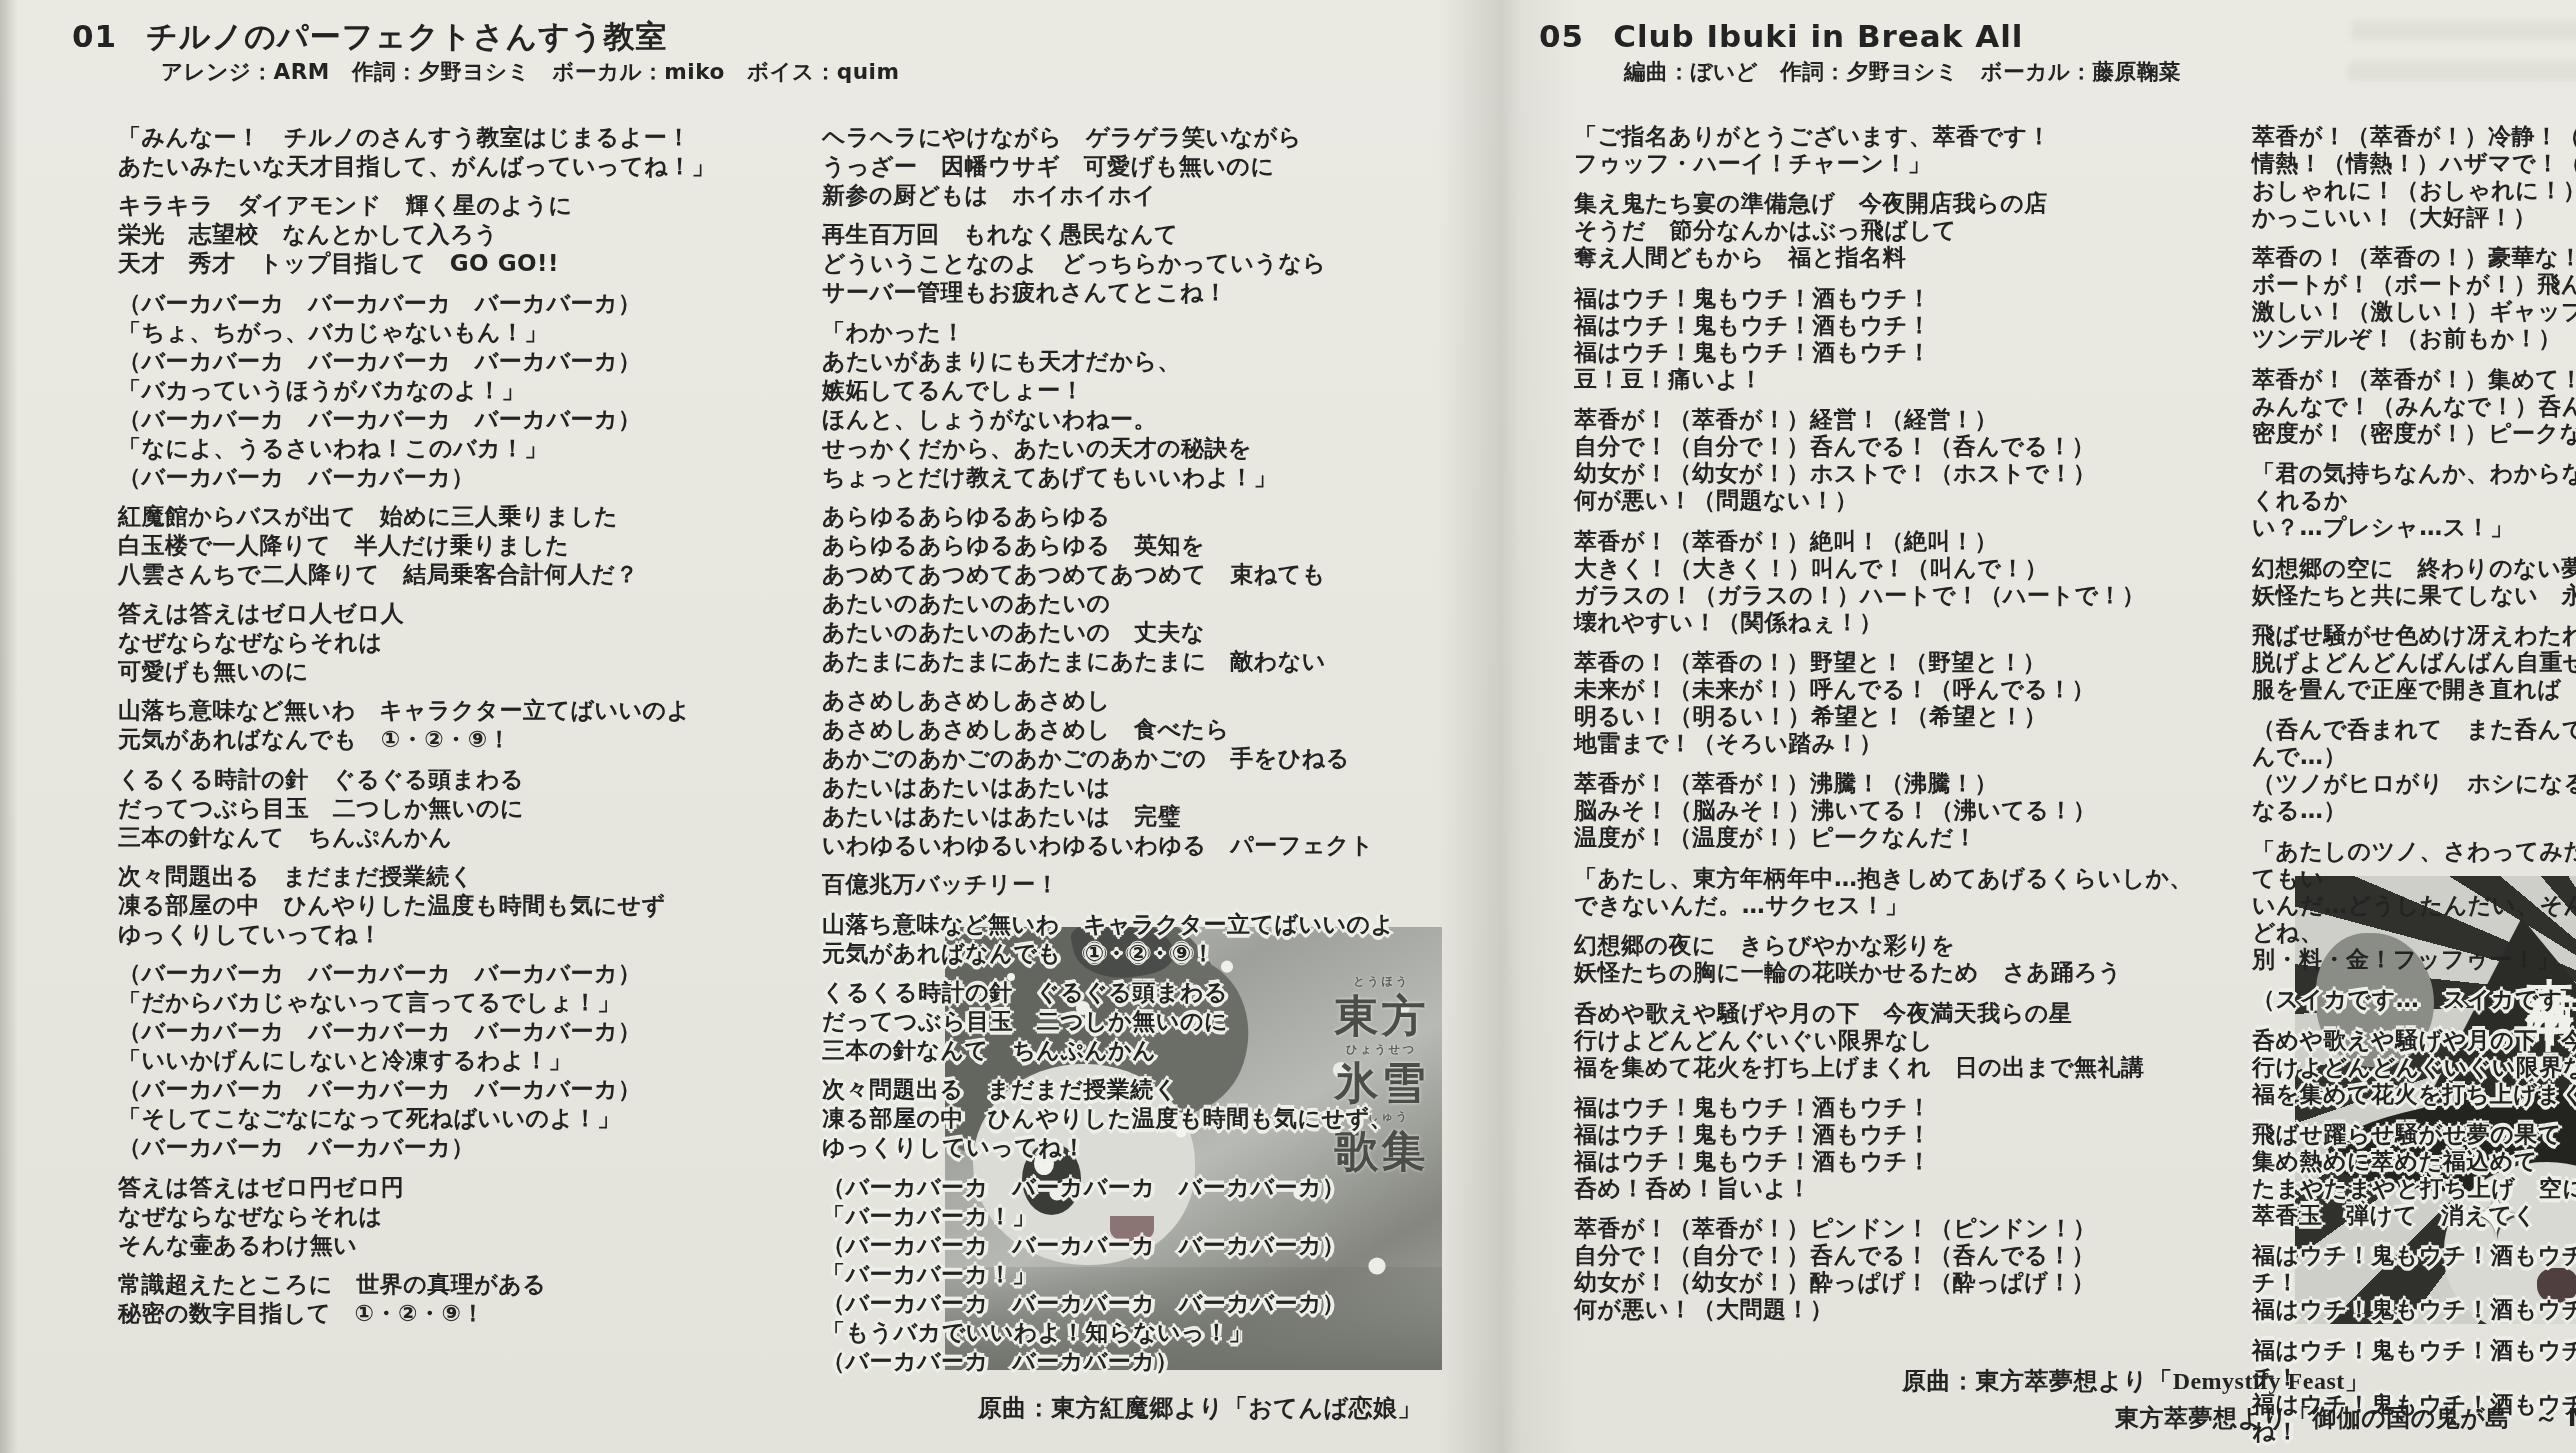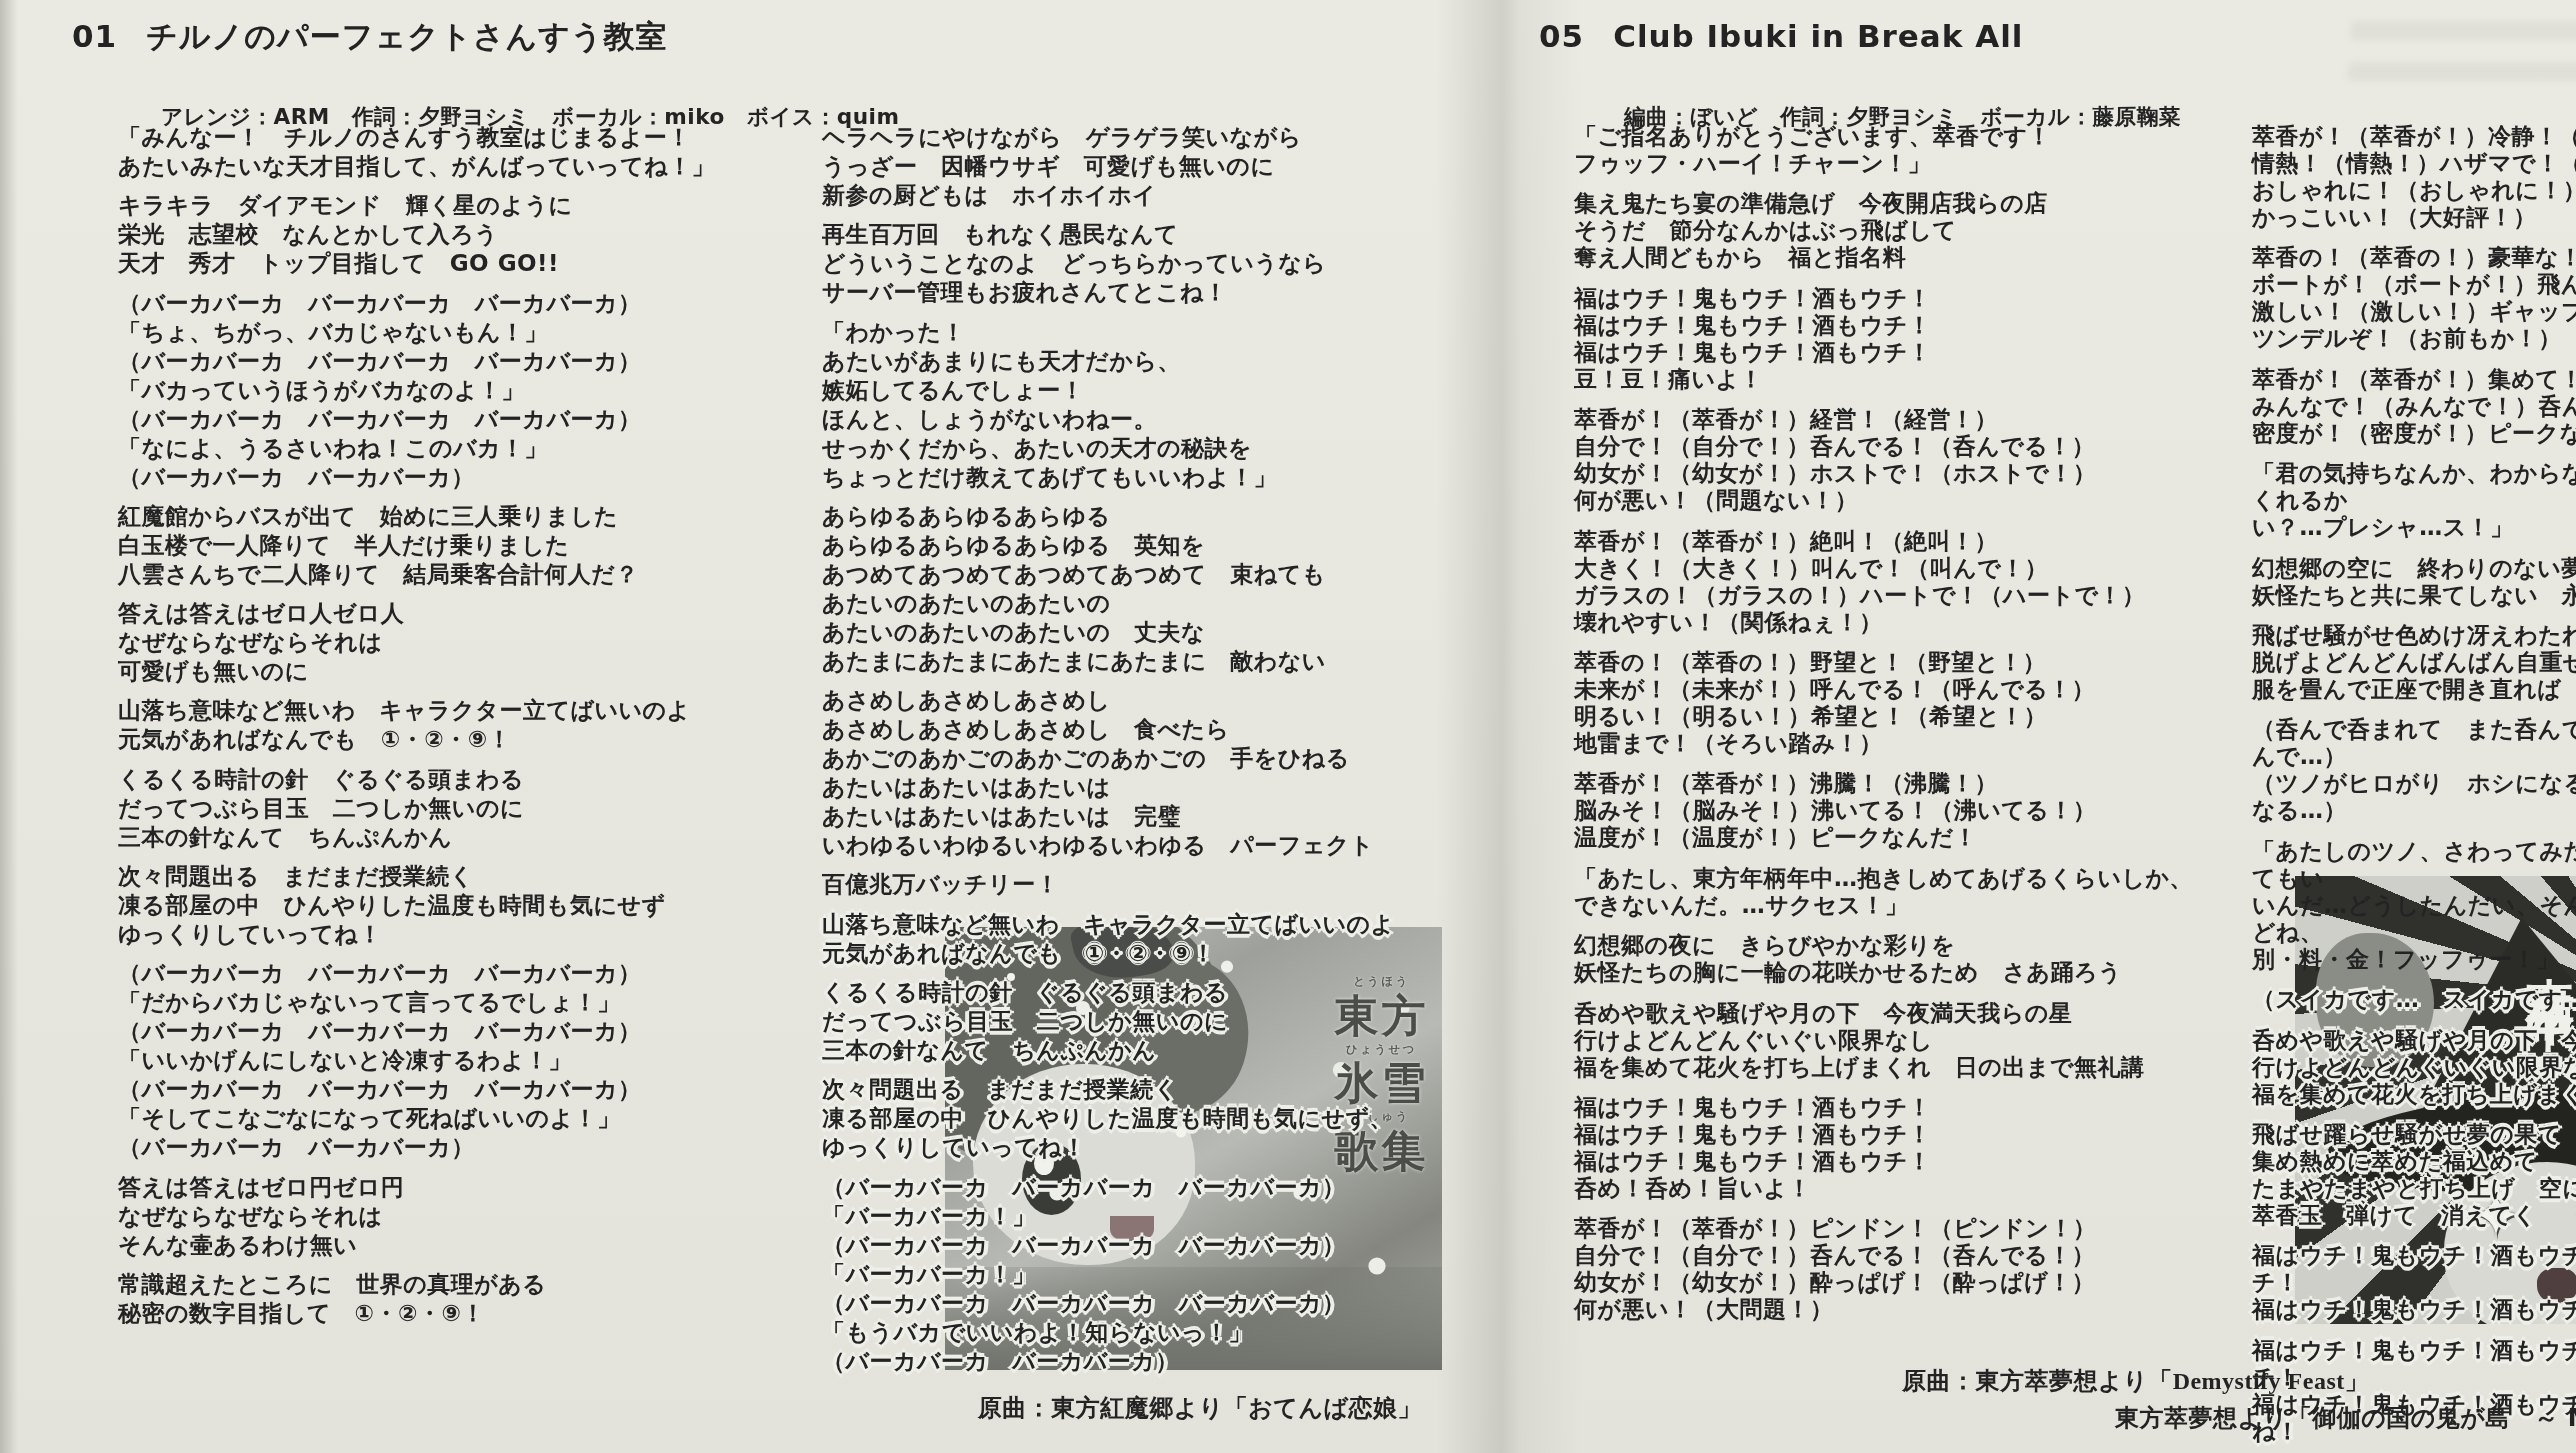--- a/index.html
+++ b/index.html
@@ -14,21 +14,21 @@
     background:linear-gradient(90deg, rgba(110,110,100,0) 0%, rgba(105,105,95,0.20) 45%, rgba(130,130,118,0.10) 58%, rgba(110,110,100,0) 100%);}
   .edge-left{position:absolute;left:0;top:0;width:17.5px;height:100%;background:linear-gradient(90deg,rgba(92,92,84,.30),rgba(92,92,84,0));}
   .paper-grain{position:absolute;inset:0;pointer-events:none;
     background:linear-gradient(180deg,rgba(255,255,250,.06),rgba(180,180,168,.05) 60%,rgba(160,160,148,.08));}
   .ghost{position:absolute;left:2349px;top:20.6px;width:546px;height:77px;opacity:.08;filter:blur(3.6px);
     background:repeating-linear-gradient(180deg,#6a6a60 0 18.5px,transparent 18.5px 41px);transform:skewX(-4deg);}
 
   
   .track-head{position:absolute;display:flex;font-weight:bold;font-size:31px;line-height:37px;letter-spacing:1px;white-space:nowrap;}
   .track-no{margin-right:29px;}
-  .credits{position:absolute;font-weight:bold;font-size:21.6px;line-height:28px;white-space:nowrap;letter-spacing:0.5px;margin-top:45px;}
+  .credits{position:absolute;font-weight:bold;font-size:21.6px;line-height:28px;white-space:nowrap;letter-spacing:0.5px;}
 
   
   .lyrics{position:absolute;z-index:2;font-weight:600;font-size:23px;letter-spacing:0.5px;}
   .lp{line-height:29px;}
   .rp{line-height:27px;}
   .stanza{white-space:pre-line;}
   .lp .stanza{margin-bottom:10.3px;}
   .rp .stanza{margin-bottom:13.4px;}
   .halo{
     text-shadow:

